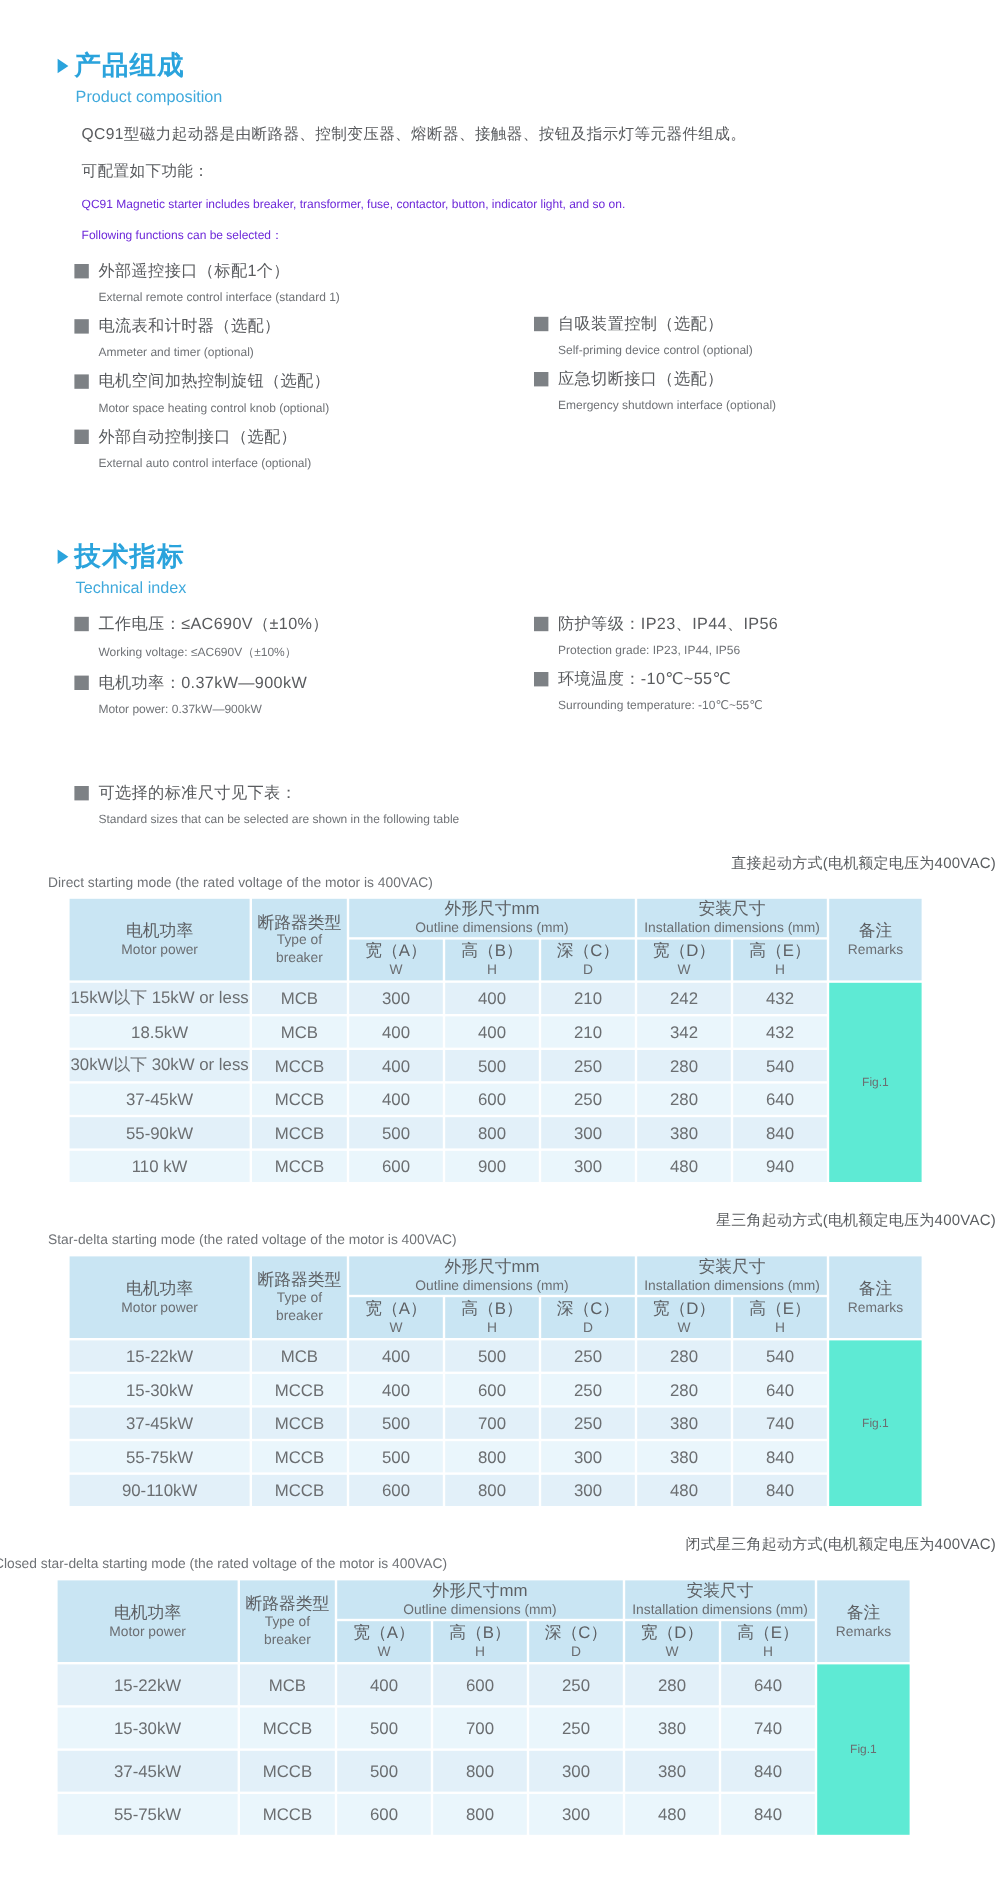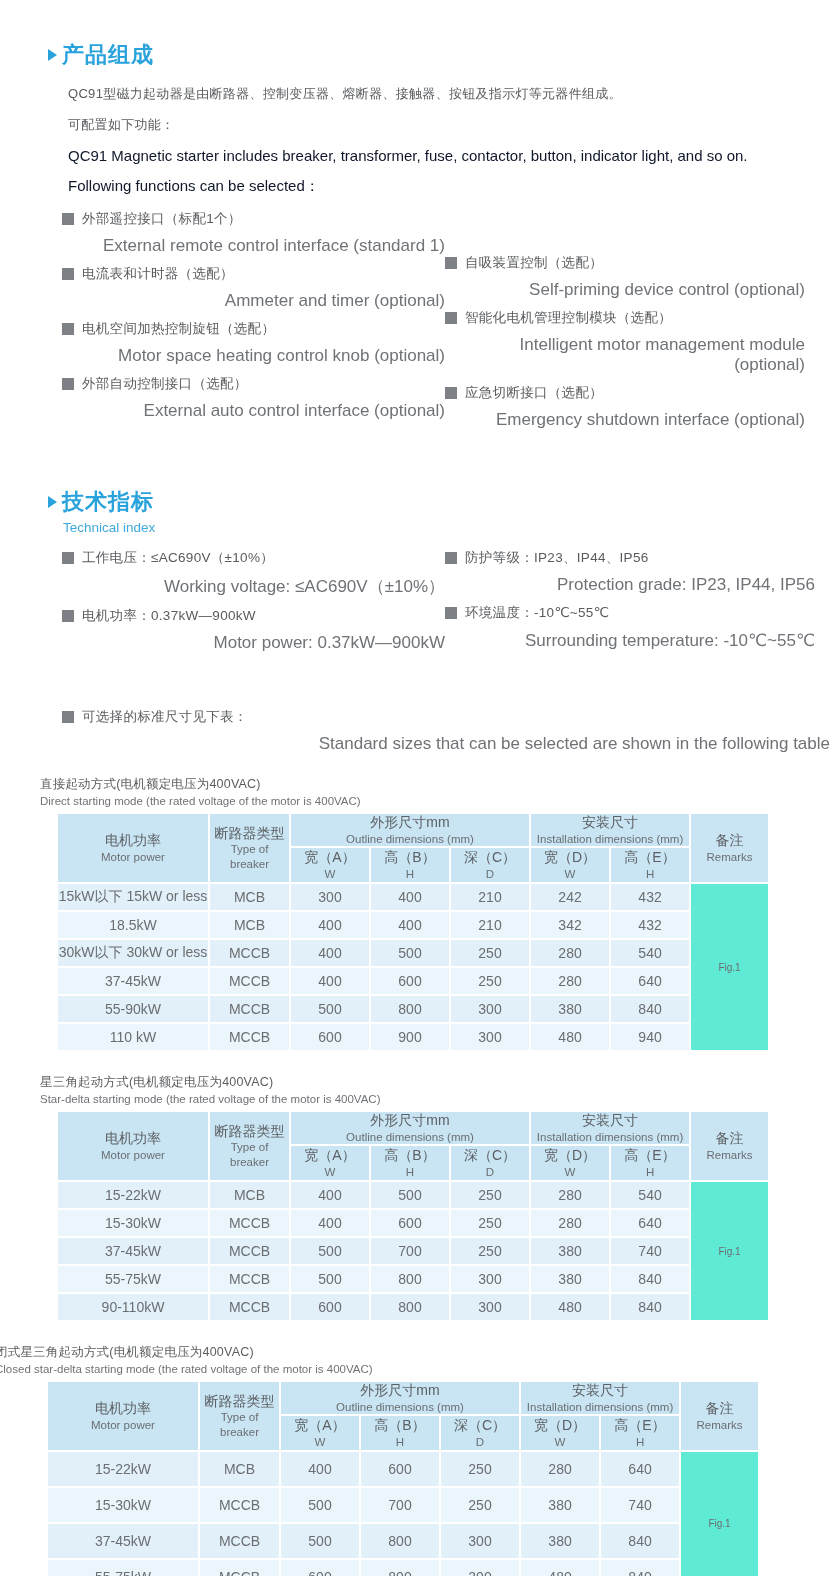--- a/index.html
+++ b/index.html
@@ -8,34 +8,34 @@
     font-family:"Liberation Sans","DejaVu Sans",sans-serif;
     -webkit-font-smoothing:antialiased;
   }
   .sec-head{margin:0 0 0 48px;}
   .sec-title-row{display:flex;align-items:center;}
   .tri{width:0;height:0;border-left:9px solid #2aa3dc;border-top:6px solid transparent;border-bottom:6px solid transparent;margin-right:5px;}
   h1.sec-zh{margin:0;font-size:22px;font-weight:bold;color:#2aa3dc;letter-spacing:1px;}
   .sec-en{margin:3px 0 0 15px;font-size:13.5px;color:#3fa9dc;}
   .paras{margin:15px 0 0 68px;}
   .p-zh{font-size:13px;color:#595b5e;margin:0 0 13px 0;letter-spacing:.3px;}
-  .p-en{font-size:15px;color:#0f172a;margin:0 0 13px 0;}
+  .p-en{font-size:10px;color:#6d28d9;margin:0 0 13px 0;}
   .feat-grid{display:flex;margin:14px 0 0 62px;}
   .feat-col-l{width:383px;}
   .feat-col-r{width:360px;margin-top:44px;}
   .feat{margin-bottom:9px;}
   .bullet-line{display:flex;align-items:center;font-size:13.5px;color:#595b5e;letter-spacing:.3px;}
   .sq{display:inline-block;width:12px;height:12px;background:#7d8185;margin-right:8px;flex:0 0 auto;}
-  .feat-en{margin:8px 0 0 20px;font-size:17px;color:#6f7276;text-align:right;}
+  .feat-en{margin:8px 0 0 20px;font-size:10px;color:#6f7276;}
   .spec-grid{display:flex;margin:14px 0 0 62px;}
   .spec-col-l{width:383px;}
   .spec-col-r{width:370px;}
   .note-block{margin:46px 0 0 62px;}
   .tbl-block{margin-top:22px;}
-  .tbl-cap-zh{font-size:12.5px;color:#5b5e61;margin:0 0 2px 40px;letter-spacing:.2px;}
+  .tbl-cap-zh{font-size:12.5px;color:#5b5e61;margin:0 0 2px 40px;letter-spacing:.2px;text-align:right;}
   .tbl-cap-en{font-size:11.5px;color:#6f7276;margin:0 0 5px 40px;}
   .t3 .tbl-cap-zh,.t3 .tbl-cap-en{margin-left:-5px;}
   table.dim{border-collapse:separate;border-spacing:2px;table-layout:fixed;width:714px;margin-left:56px;}
   .t3 table.dim{margin-left:46px;}
   table.dim th,table.dim td{padding:0;font-weight:normal;text-align:center;vertical-align:middle;}
   th.hgroup,th.hspan,th.hsub{background:#c9e5f3;color:#5f6periodic266;}
   th.hgroup,th.hspan,th.hsub{color:#5f6266;}
   .h-zh{font-size:14px;color:#5d6064;line-height:1.25;}
   .h-en{font-size:11.5px;color:#6b6e72;line-height:1.25;}
   th.hgroup{height:68px;}
@@ -49,20 +49,21 @@
 </head>
 <body>
 
 <div style="height:40px"></div>
 
 <div class="sec-head">
   <div class="sec-title-row">
     <span class="tri"></span>
     <h1 class="sec-zh">产品组成</h1>
   </div>
+  <div class="sec-en">Product composition</div>
 </div>
 
 <div class="paras">
   <p class="p-zh">QC91型磁力起动器是由断路器、控制变压器、熔断器、接触器、按钮及指示灯等元器件组成。</p>
   <p class="p-zh">可配置如下功能：</p>
   <p class="p-en">QC91 Magnetic starter includes breaker, transformer, fuse, contactor, button, indicator light, and so on.</p>
   <p class="p-en">Following functions can be selected：</p>
 </div>
 
 <div class="feat-grid">
@@ -96,27 +97,20 @@
         <div class="feat-en">External auto control interface (optional)</div>
       </div>
     </div>
   <div class="feat-col-r" id="features-right">
       <div class="feat">
         <div class="bullet-line">
           <span class="sq"></span>
           <span>自吸装置控制（选配）</span>
         </div>
         <div class="feat-en">Self-priming device control (optional)</div>
-      </div>
-      <div class="feat">
-        <div class="bullet-line">
-          <span class="sq"></span>
-          <span>智能化电机管理控制模块（选配）</span>
-        </div>
-        <div class="feat-en">Intelligent motor management module (optional)</div>
       </div>
       <div class="feat">
         <div class="bullet-line">
           <span class="sq"></span>
           <span>应急切断接口（选配）</span>
         </div>
         <div class="feat-en">Emergency shutdown interface (optional)</div>
       </div>
     </div>
 </div>

